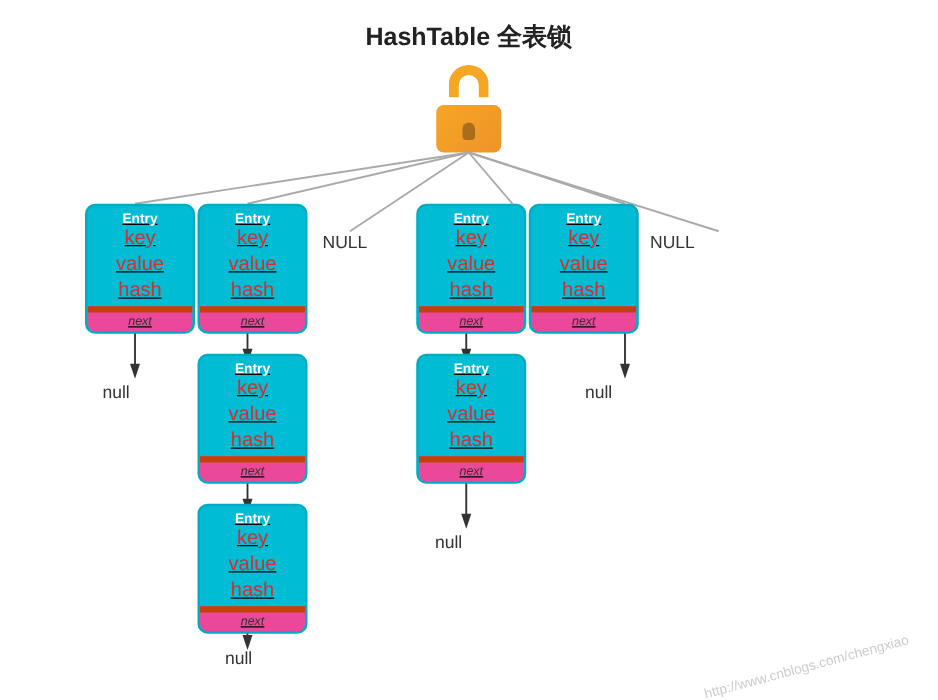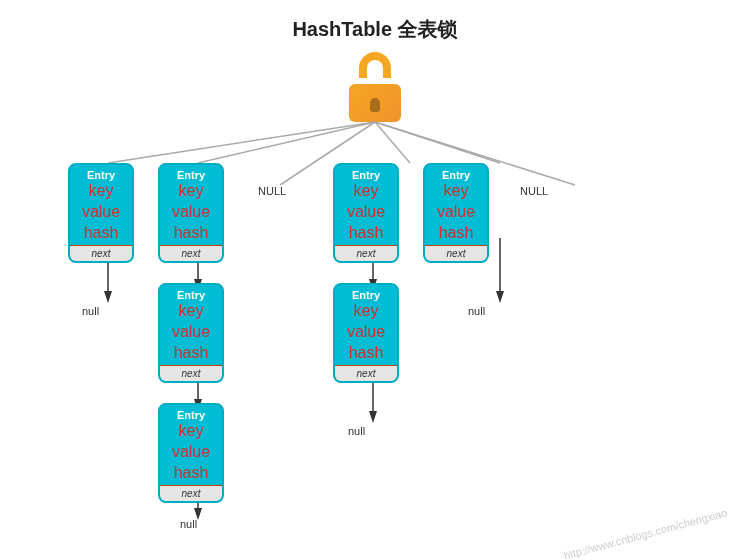--- a/index.html
+++ b/index.html
@@ -61,53 +61,54 @@
       border-radius: 5px 5px 3px 3px;
       position: relative;
       top: 2px;
     }
 
     
     .entry-box {
       background: #00bcd4;
       border: 2px solid #00acc1;
       border-radius: 8px;
-      width: 66px;
+      width: 88px;
       text-align: center;
       position: absolute;
       overflow: hidden;
+      text-decoration: underline;
     }
 
     .entry-top {
       padding: 4px 2px 2px 2px;
     }
 
     .entry-title {
       font-weight: bold;
       font-size: 11px;
       color: #fff;
     }
 
     .entry-field {
       font-size: 16px;
       color: #d32f2f;
       line-height: 1.3;
     }
 
     .entry-bottom {
-      background: #e5e5e5;
-      border-top: 1px solid #c2410c;
+      background: #ec4899;
+      border-top: 5px solid #c2410c;
       font-size: 10px;
       color: #333;
       padding: 2px;
       font-style: italic;
     }
 
     .null-label {
-      font-size: 11px;
+      font-size: 14px;
       color: #333;
       font-weight: normal;
       position: absolute;
     }
 
     
     .connectors {
       position: absolute;
       top: 0;
       left: 0;

